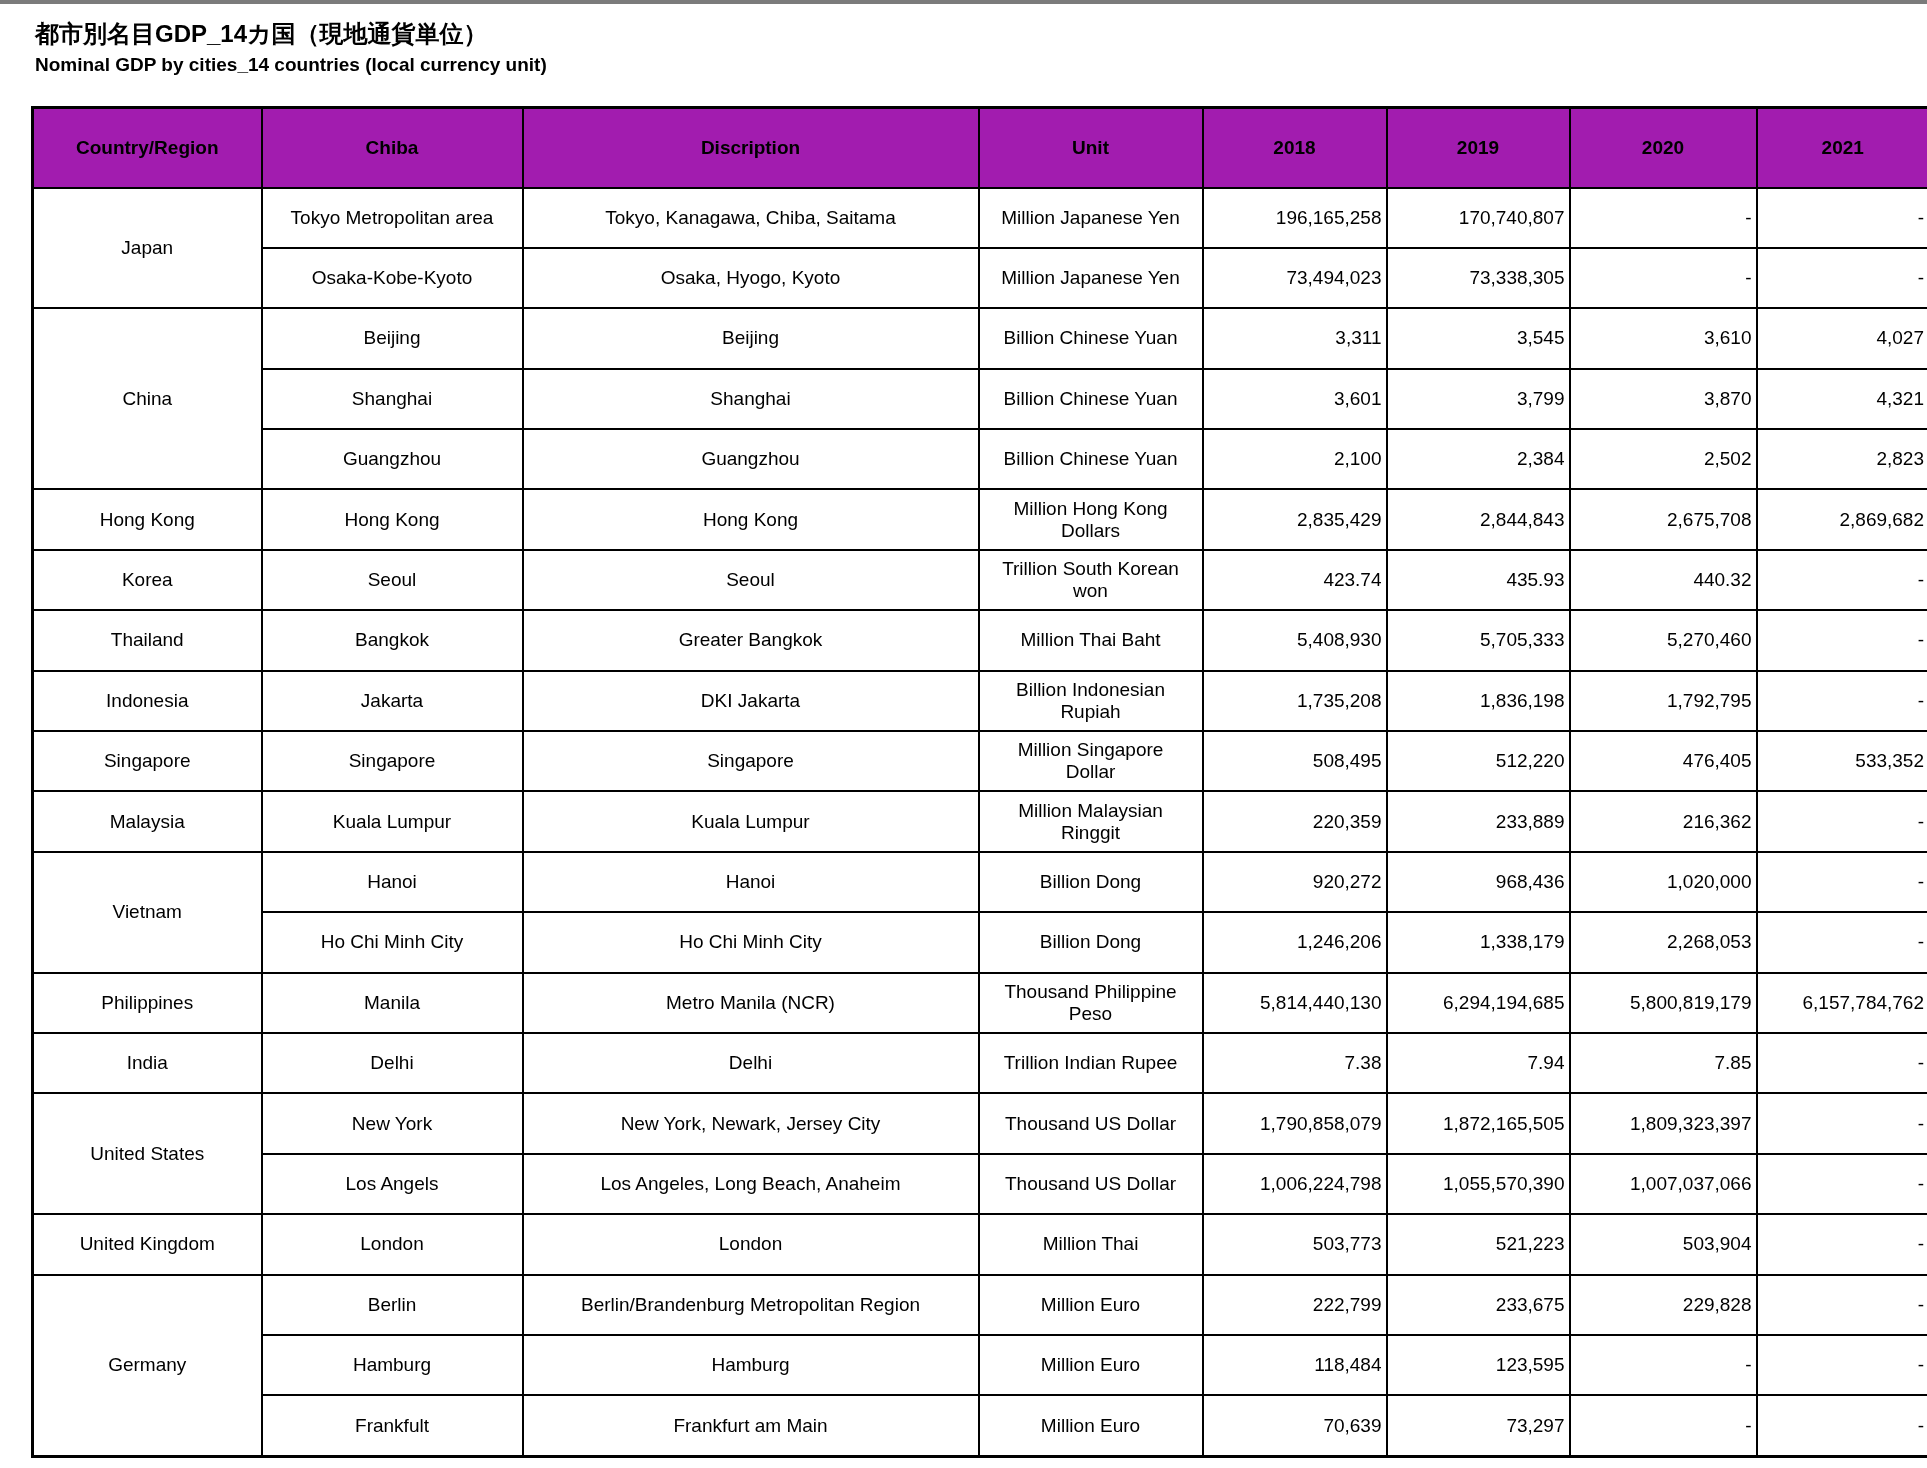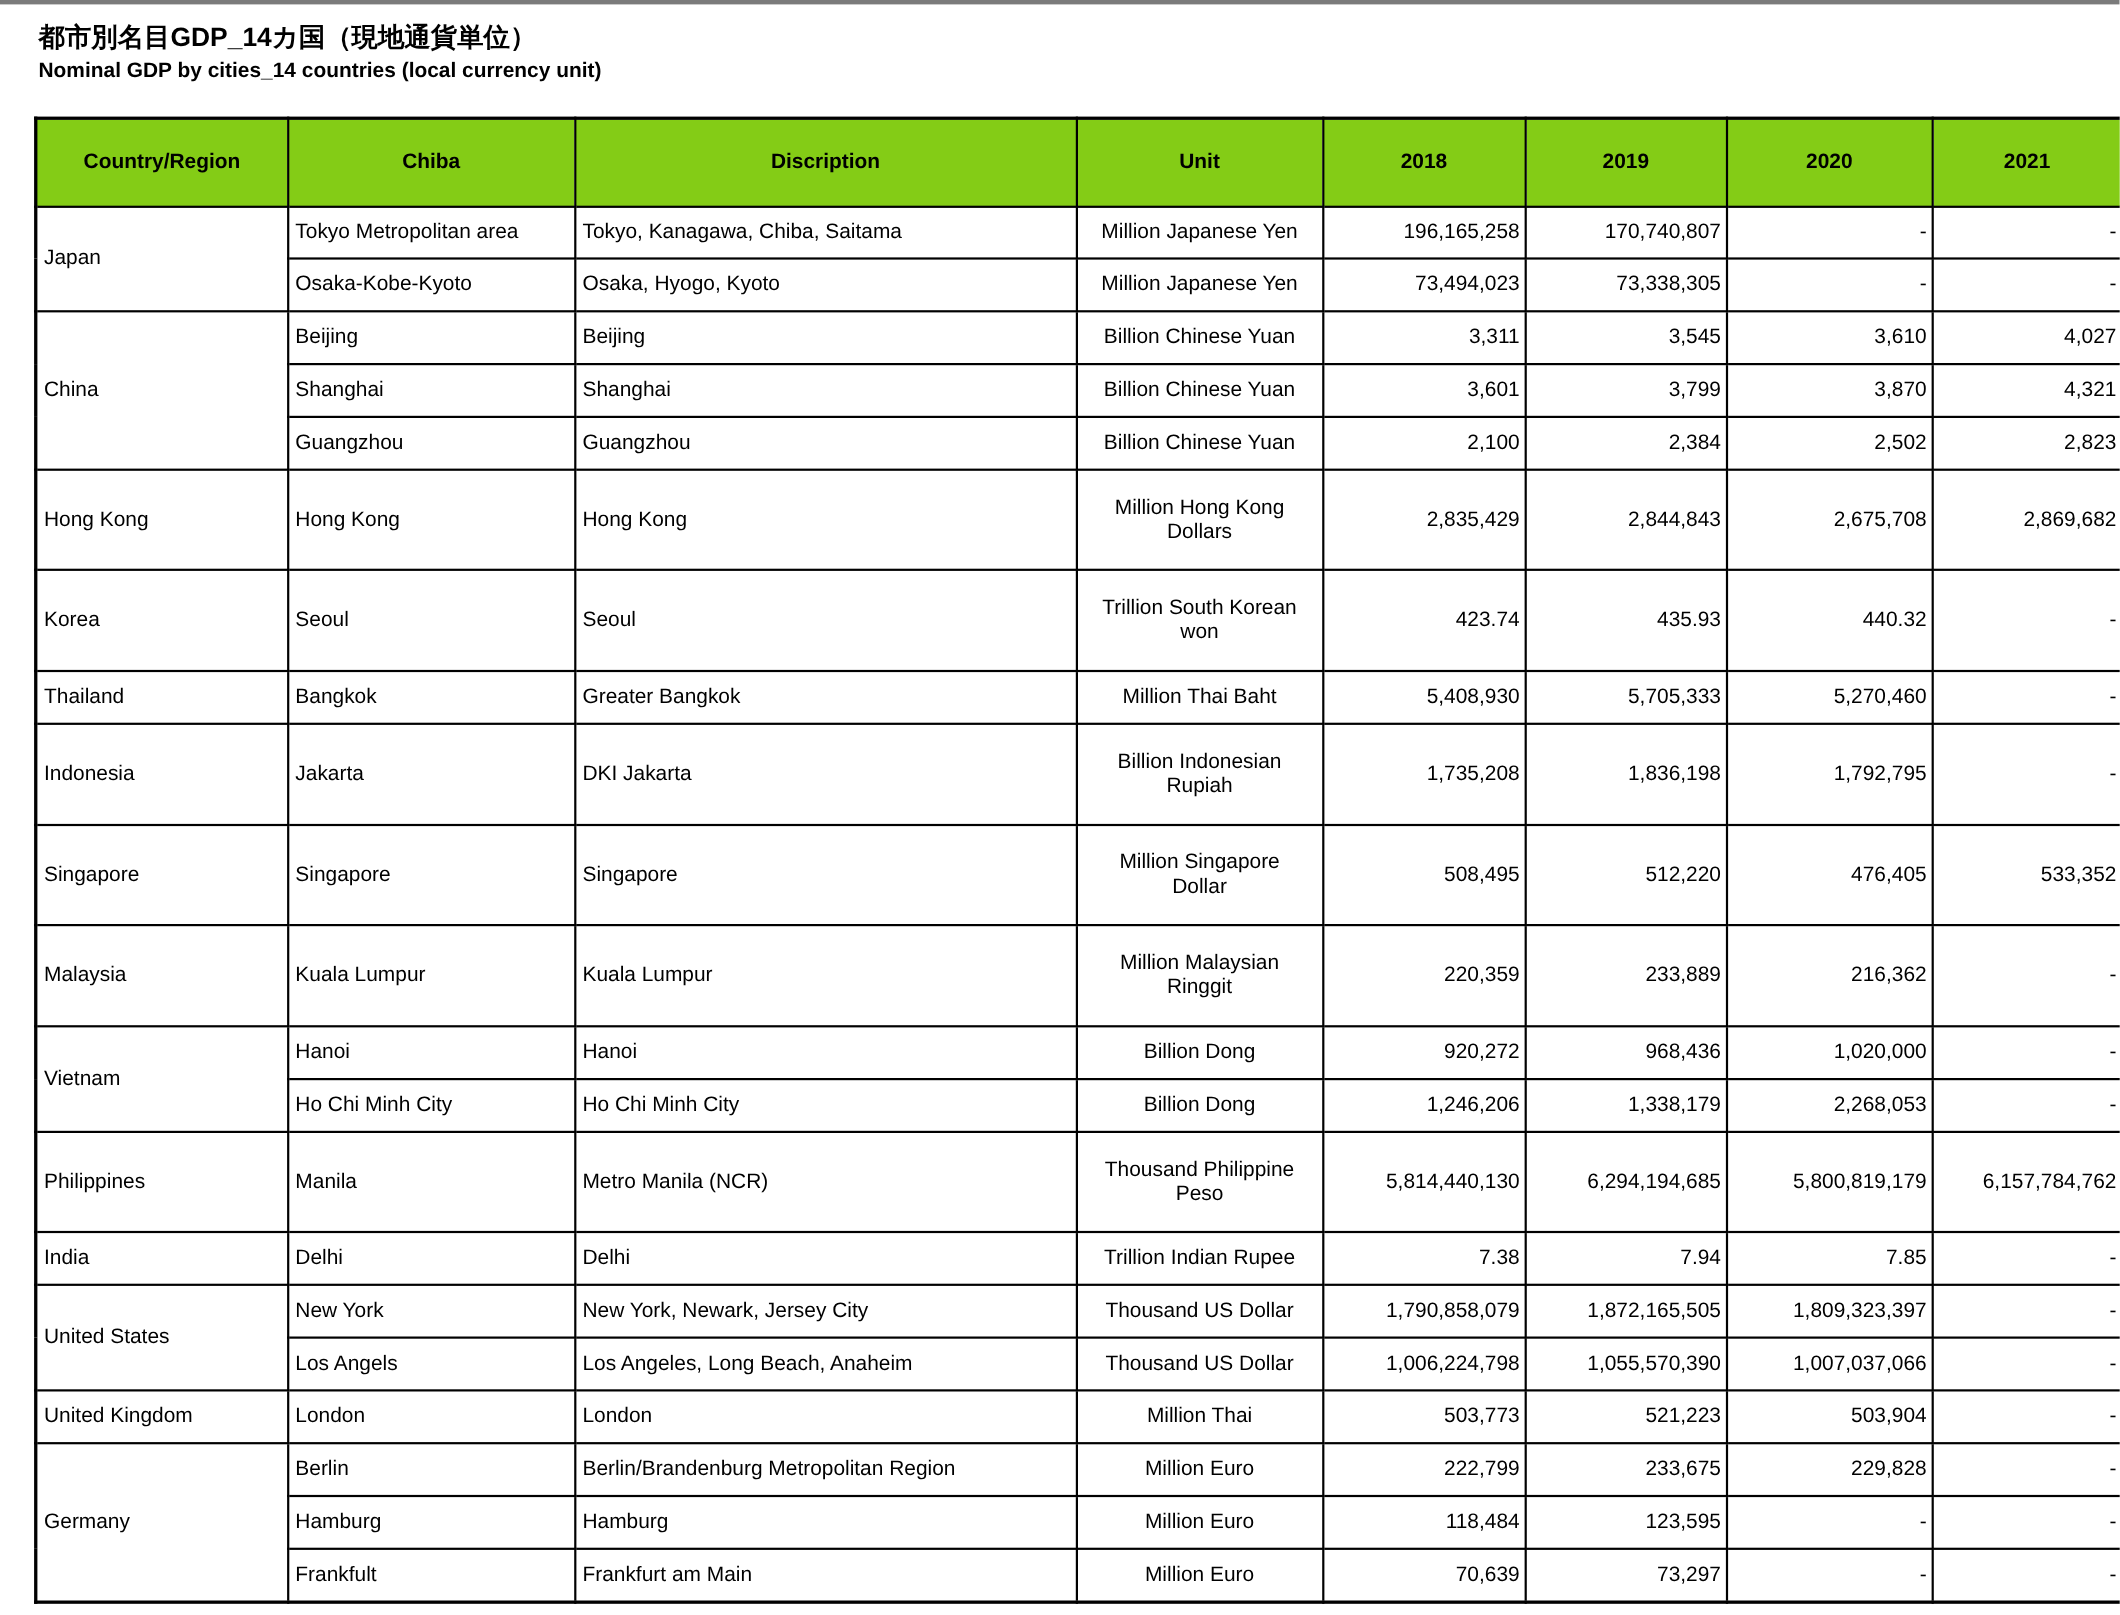--- a/index.html
+++ b/index.html
@@ -17,22 +17,22 @@
     border-collapse:collapse;table-layout:fixed;
     border:3px solid #000;
   }
   table.gdp th, table.gdp td{
     border:2px solid #000;
     vertical-align:middle;
     font-size:19px;line-height:1.16;
     overflow:hidden;
   }
   table.gdp thead tr{height:80px;}
-  table.gdp th{background:#84cc16;font-weight:bold;text-align:center;padding:0 4px;}
-  td.country, td.city, td.desc{text-align:left;padding:0 6px;}
+  table.gdp th{background:#a21caf;font-weight:bold;text-align:center;padding:0 4px;}
+  td.country, td.city, td.desc{text-align:center;padding:16px 6px;}
   td.unit{text-align:center;padding:0 18px;}
   td.num{text-align:right;padding:0 4px 0 2px;white-space:nowrap;}
 </style>
 </head>
 <body>
 
 <div class="top-edge"></div>
 
 <div class="title-ja">都市別名目GDP_14カ国（現地通貨単位）</div>
 <div class="title-en">Nominal GDP by cities_14 countries (local currency unit)</div>

